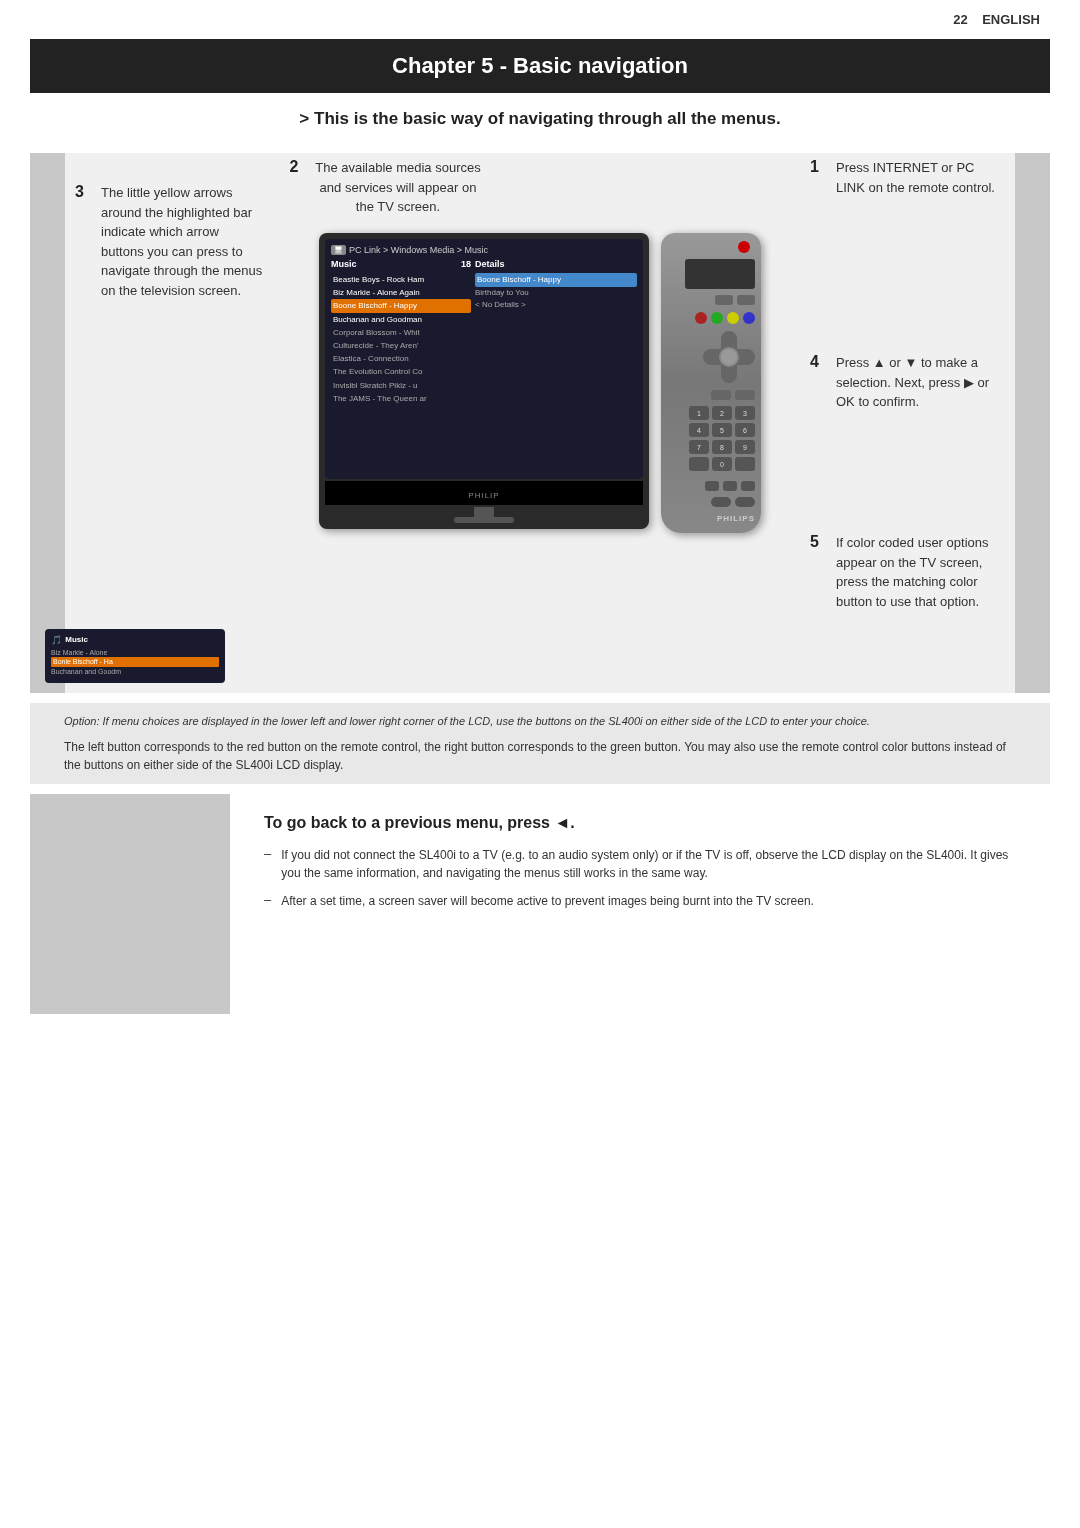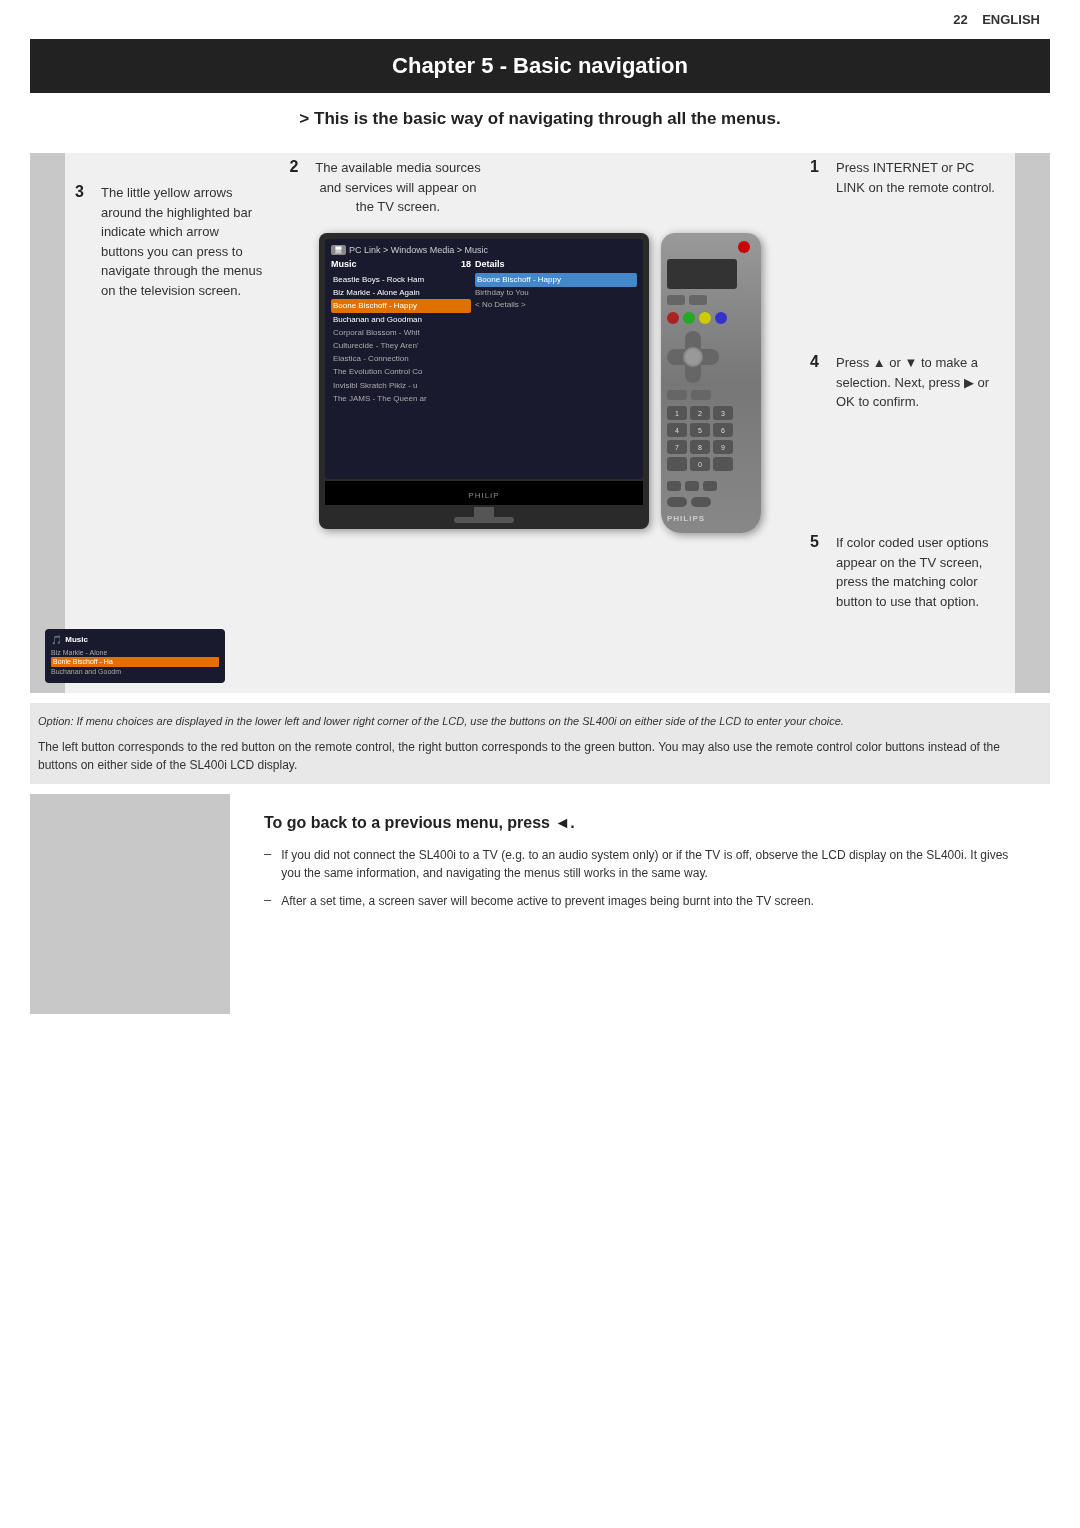--- a/index.html
+++ b/index.html
@@ -179,21 +179,21 @@
     }
 
     
     .remote-mockup {
       width: 100px;
       background: linear-gradient(180deg, #999 0%, #777 50%, #888 100%);
       border-radius: 14px 14px 20px 20px;
       padding: 8px 6px;
       display: flex;
       flex-direction: column;
-      align-items: flex-start;
+      align-items: flex-end;
       gap: 3px;
       box-shadow: 2px 2px 8px rgba(0,0,0,0.4);
       min-height: 300px;
     }
 
     .remote-top-btn {
       width: 16px;
       height: 16px;
       border-radius: 50%;
       background: #c00;
@@ -322,21 +322,21 @@
       background: #e07000;
       color: #fff;
       padding: 0 2px;
       border-radius: 1px;
     }
 
     
     .note-section {
       background: #e8e8e8;
       margin: 10px 30px;
-      padding: 10px 8px;
+      padding: 10px 34px;
       font-size: 11px;
       color: #333;
       font-style: italic;
       line-height: 1.5;
     }
 
     .note-normal {
       margin-top: 8px;
       font-style: normal;
       font-size: 12px;

